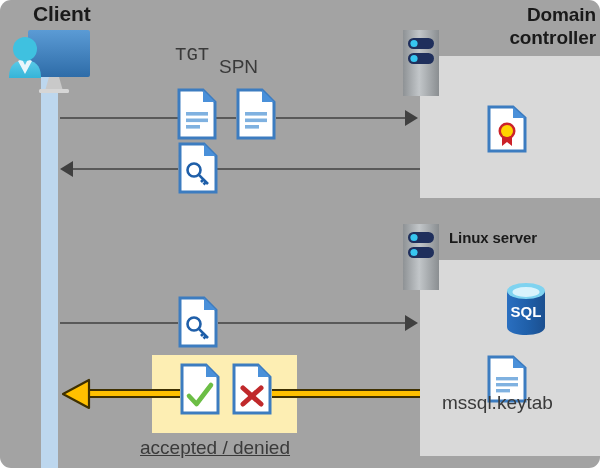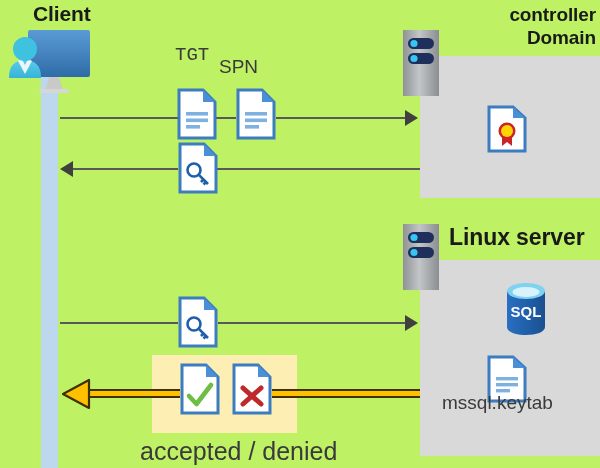--- a/index.html
+++ b/index.html
@@ -1,37 +1,38 @@
 <!DOCTYPE html>
 <html><head>
 <meta charset="utf-8">
 <style>
   html,body{margin:0;padding:0;background:#ffffff;}
   body{font-family:"Liberation Sans","DejaVu Sans",sans-serif;}
   #diagram{
     position:relative;
     width:600px;height:468px;
-    background:#bef264;
+    background:#a3a3a3;
     overflow:hidden;
+    border-radius:11px;
   }
   .abs{position:absolute;}
 
   
   .gray-panel{background:#d9d9d9;}
 
   
   .title{
     font-weight:bold;
     color:#1a1a1a;
     letter-spacing:-0.1px;
   }
   .title-client{font-size:21px;}
   .title-dc{font-size:19px;line-height:23px;text-align:right;}
-  .title-linux{font-size:23px;line-height:23px;}
-  .caption{font-size:25px;color:#3a3a3a;}
+  .title-linux{font-size:15px;line-height:23px;}
+  .caption{font-size:19px;color:#3a3a3a;text-decoration:underline;}
   .doc-label{font-size:19px;color:#3a3a3a;}
   .panel-caption{font-size:19px;color:#3a3a3a;}
 
   
   .lifeline{background:#bdd7ee;}
 
   
   .hline{background:#595959;height:2px;}
   .arrowhead-left{
     width:0;height:0;
@@ -105,22 +106,22 @@
 
       <path d="M4 50 C4 38 11 33 20 33 C29 33 36 38 36 50 L36 51 L4 51 Z" fill="url(#bodyg)"></path>
 
       <path d="M13 34 L20 47 L27 34 L23 32 L20 38 L17 32 Z" fill="#e9f6fb"></path>
 
       <circle cx="20" cy="22" r="12" fill="#3fc1e0"></circle>
     </svg>
   </div>
 
   <div class="abs title title-dc" style="left:400px;top:3px;width:196px;">
+    <div>Domain</div>
     <div>controller</div>
-    <div>Domain</div>
   </div>
 
   <div class="rack" style="left:403px;top:30px;width:36px;height:66px;">
     <svg viewBox="0 0 36 66" xmlns="http://www.w3.org/2000/svg">
       <defs>
         <linearGradient id="rackg" x1="0" y1="0" x2="1" y2="0">
           <stop offset="0" stop-color="#8e9295"></stop>
           <stop offset="0.45" stop-color="#c2c6c9"></stop>
           <stop offset="1" stop-color="#8a8e91"></stop>
         </linearGradient>

